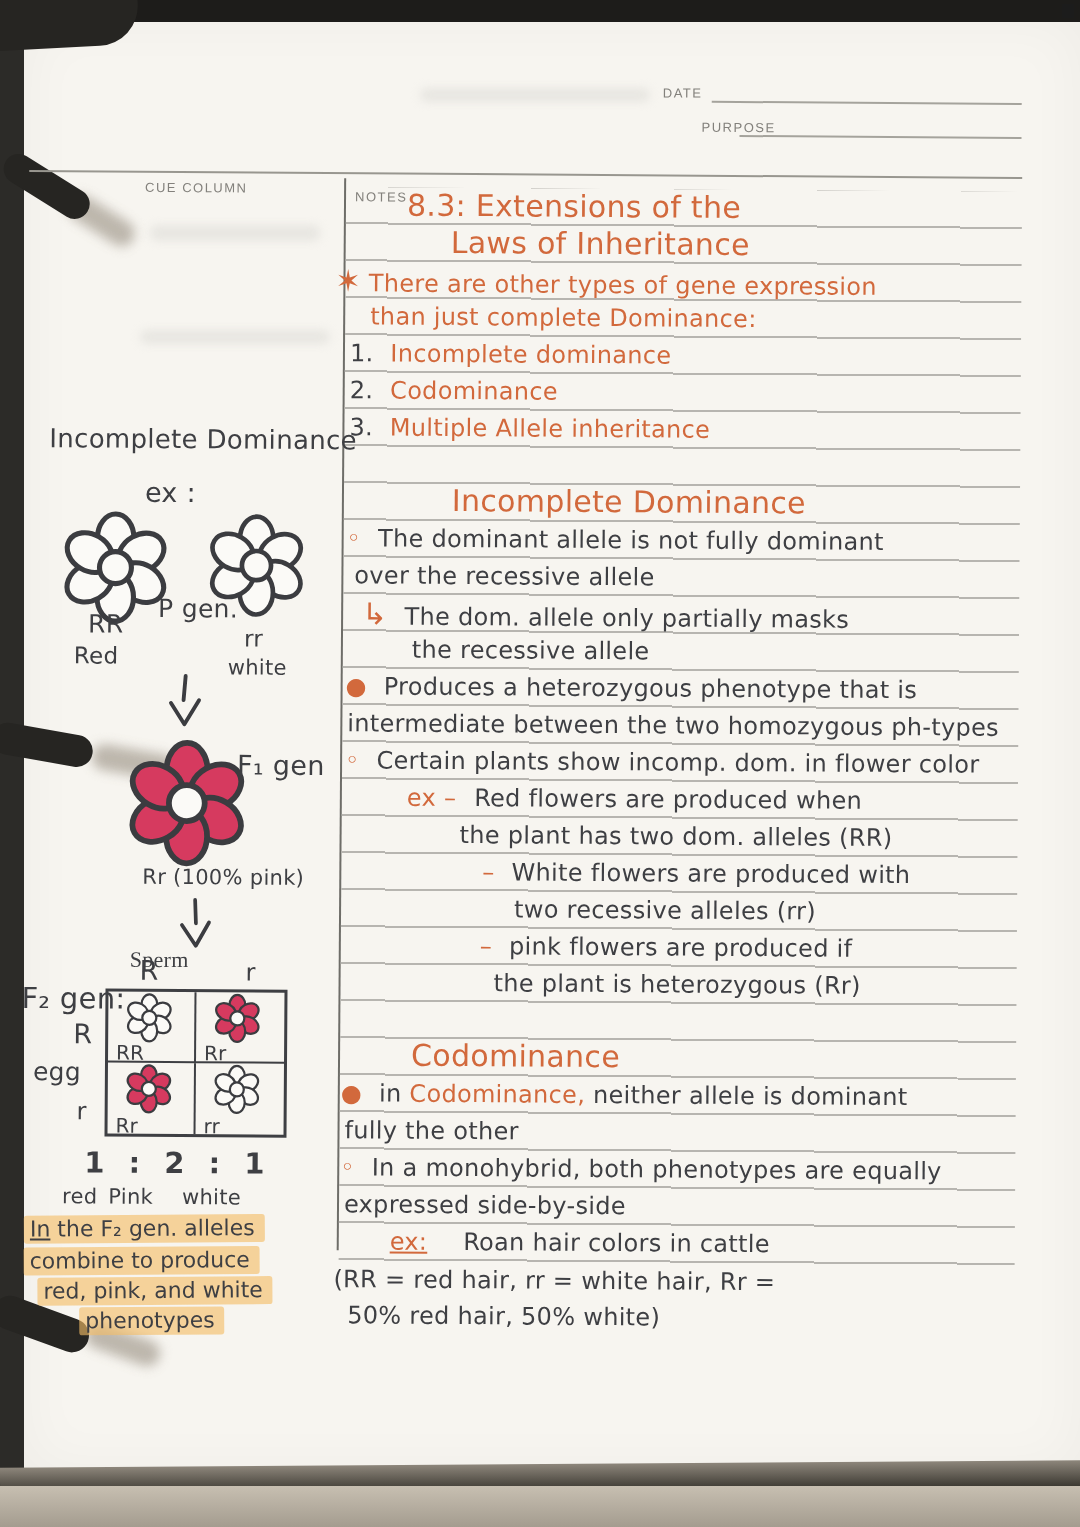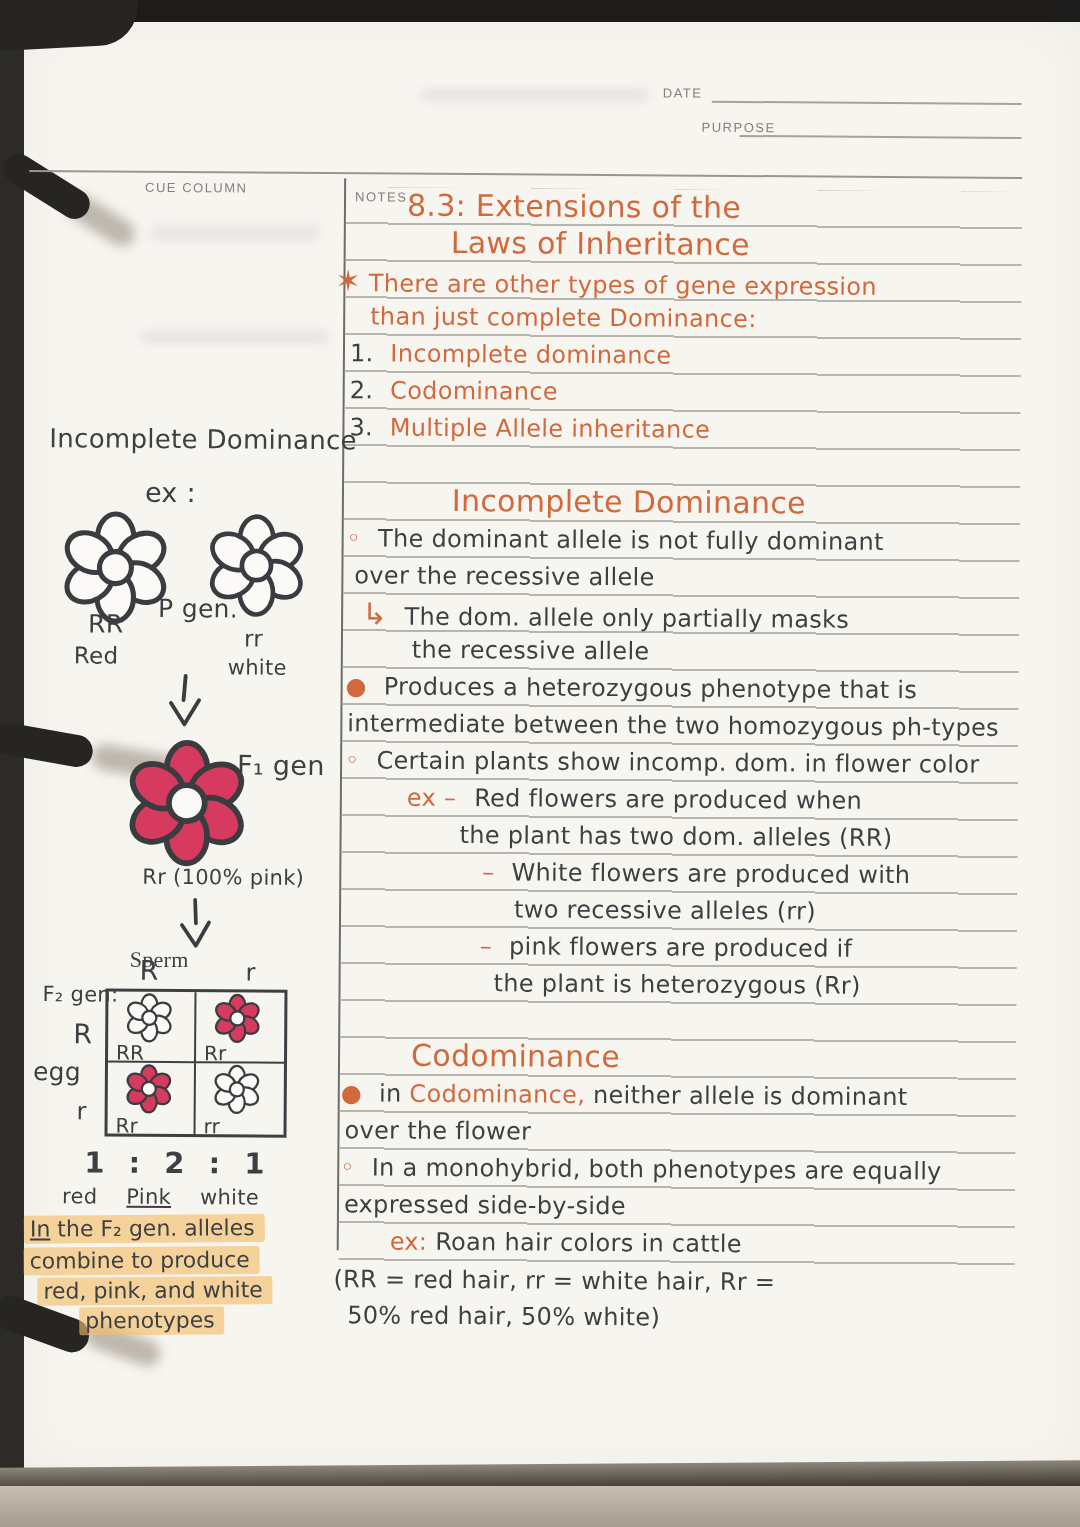--- a/index.html
+++ b/index.html
@@ -171,29 +171,29 @@
     <span>pink flowers are produced if</span>
   </div>
   <div class="t hw" style="left:500px;top:967px;">the plant is heterozygous (Rr)</div>
 
   <div class="t hw or big" style="left:418px;top:1036px;">Codominance</div>
 
   <div class="t hw" style="left:348px;top:1078px;">
     <span class="or bullet">●</span>
     <span>in </span><span class="or">Codominance,</span><span> neither allele is dominant</span>
   </div>
-  <div class="t hw" style="left:352px;top:1115px;">over the flower</div>
+  <div class="t hw" style="left:352px;top:1115px;">fully the other</div>
   <div class="t hw" style="left:348px;top:1152px;">
     <span class="or bullet">◦</span>
     <span>In a monohybrid, both phenotypes are equally</span>
   </div>
   <div class="t hw" style="left:352px;top:1189px;">expressed side-by-side</div>
 
   <div class="t hw" style="left:398px;top:1226px;">
-    <span class="or" style="margin-right:0;">ex:</span>
+    <span class="or" style="margin-right:28px;text-decoration:underline;">ex:</span>
     <span>Roan hair colors in cattle</span>
   </div>
   <div class="t hw" style="left:342px;top:1264px;">(RR = red hair, rr = white hair, Rr =</div>
   <div class="t hw" style="left:356px;top:1300px;">50% red hair, 50% white)</div>
 
   <div class="t hw" style="left:52px;top:424px;font-size:26px;">Incomplete Dominance</div>
   <div class="t hw" style="left:148px;top:476px;font-size:27px;">ex :</div>
 
   <svg class="flower fw" style="left:62px;top:510px;width:114px;height:114px;" viewBox="0 0 100 100">
       <use href="#flower"></use>
@@ -219,21 +219,21 @@
   <div class="t hw" style="left:148px;top:864px;font-size:21px;">Rr (100% pink)</div>
 
   <svg class="arr" style="left:178px;top:896px;width:46px;height:56px;" viewBox="0 0 40 60">
     <path d="M20 3 L21 28 M6 30 L21 52 L35 27" fill="none" stroke="#3b3c40" stroke-width="4" stroke-linecap="round" stroke-linejoin="round"></path>
   </svg>
 
   <div class="t hw" style="left:136px;top:946px;font-size:22px;font-family:Liberation Serif, serif;">Sperm</div>
   <div class="t hw" style="left:146px;top:954px;font-size:27px;">R</div>
   <div class="t hw" style="left:252px;top:958px;font-size:24px;">r</div>
 
-  <div class="t hw" style="left:49px;top:982px;font-size:21px;">F₂ gen:</div>
+  <div class="t hw" style="left:28px;top:982px;font-size:29px;">F₂ gen:</div>
   <div class="t hw" style="left:80px;top:1018px;font-size:27px;">R</div>
   <div class="t hw" style="left:40px;top:1058px;font-size:25px;">egg</div>
   <div class="t hw" style="left:84px;top:1098px;font-size:24px;">r</div>
 
   <div class="pgrid">
     <div class="pcell br bb">
       <svg class="flower fw" viewBox="0 0 100 100">
           <use href="#flower"></use>
         </svg>
       <div class="plabel">RR</div>
@@ -254,21 +254,21 @@
       <svg class="flower fw" viewBox="0 0 100 100">
           <use href="#flower"></use>
         </svg>
       <div class="plabel">rr</div>
     </div>
   </div>
 
   <div class="t hw ratio" style="left:92px;top:1146px;">1 : 2 : 1</div>
   <div class="t hw" style="left:70px;top:1184px;font-size:21px;">
     <span>red</span>
-    <span style="margin-left:22px;text-decoration:underline;">Pink</span>
+    <span style="margin-left:4px;">Pink</span>
     <span style="margin-left:22px;">white</span>
   </div>
 
   <div class="hl" style="left:32px;top:1214px;">
     <span class="ul">In</span><span> the F₂ gen. alleles</span>
   </div>
   <div class="hl" style="left:32px;top:1246px;">combine to produce</div>
   <div class="hl" style="left:46px;top:1276px;">red, pink, and white</div>
   <div class="hl" style="left:88px;top:1306px;">phenotypes</div>
 

